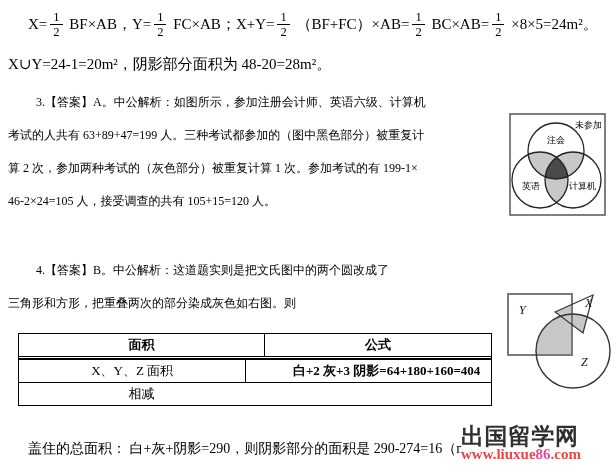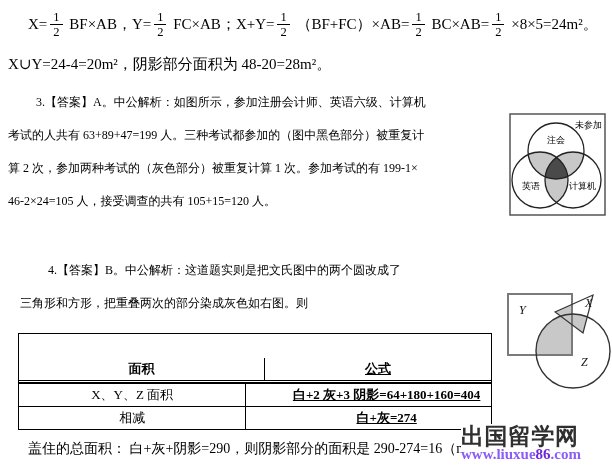--- a/index.html
+++ b/index.html
@@ -25,47 +25,47 @@
   .para{font-size:12px;}
   .pline{height:33px;line-height:33px;white-space:pre;}
   .indent{padding-left:28px;}
   
   .vtable{
     width:472px;border:1px solid #000;background:#fff;
     font-size:13px;
   }
   .trow{display:flex;border-top:1px solid #000;}
   .trow:first-child{border-top:none;}
-  .trow.thead{border-bottom:3px double #000;margin-top:24px;}
+  .trow.thead{border-bottom:3px double #000;}
   .tcell{
     display:flex;align-items:center;justify-content:center;
     height:22px;white-space:pre;
   }
   .tcell.c1{width:245px;}
-  .tcell.c2{width:226px;border-left:1px solid #000;text-decoration:underline;}
+  .tcell.c2{width:226px;border-left:1px solid #000;}
   .thead .tcell{font-weight:bold;}
   .tcell.formula-col{font-weight:bold;padding-left:36px;}
   
   .footer-line{font-size:14px;white-space:pre;}
   
   .logo{
     left:461px;top:424px;width:138px;height:45px;
     background:#ffffff;cursor:pointer;
     font-family:Liberation Serif, serif;
   }
   .logo-title{
     font-size:23px;font-weight:bold;color:#2f2f2f;
     line-height:26px;letter-spacing:0.5px;white-space:nowrap;
   }
   .logo-url{
     font-size:15px;font-weight:bold;line-height:15px;margin-top:-3px;
     white-space:nowrap;letter-spacing:0px;
   }
-  .u-blue{color:#8b5cf6;}
-  .u-red{color:#6d28d9;margin-top:26px;}
+  .u-blue{color:#ef4444;}
+  .u-red{color:#ec4899;margin-top:26px;}
   
   svg text{font-family:"Liberation Serif","DejaVu Serif",serif;}
   .venn-label{font-size:9px;fill:#000;}
   .shape-label{font-size:12px;font-style:italic;fill:#111;}
 </style>
 </head>
 <body>
 
 <div class="abs formula-row" style="left:28px;top:10px;">
   <span>X=</span>
@@ -74,21 +74,21 @@
   <span class="frac"><span class="num">1</span><span class="den">2</span></span>
   <span> FC×AB；X+Y=</span>
   <span class="frac"><span class="num">1</span><span class="den">2</span></span>
   <span> （BF+FC）×AB=</span>
   <span class="frac"><span class="num">1</span><span class="den">2</span></span>
   <span> BC×AB=</span>
   <span class="frac"><span class="num">1</span><span class="den">2</span></span>
   <span> ×8×5=24m²。</span>
 </div>
 
-<div class="abs formula-line2" style="left:8px;top:55px;">X∪Y=24-4=20m²，阴影部分面积为 48-20=28m²。</div>
+<div class="abs formula-line2" style="left:8px;top:55px;">X∪Y=24-1=20m²，阴影部分面积为 48-20=28m²。</div>
 
 <div class="abs para" style="left:8px;top:86px;width:500px;">
   <div class="pline indent">3.【答案】A。中公解析：如图所示，参加注册会计师、英语六级、计算机</div>
   <div class="pline">考试的人共有 63+89+47=199 人。三种考试都参加的（图中黑色部分）被重复计</div>
   <div class="pline">算 2 次，参加两种考试的（灰色部分）被重复计算 1 次。参加考试的有 199-1×</div>
   <div class="pline">46-2×24=105 人，接受调查的共有 105+15=120 人。</div>
 </div>
 
 <svg class="abs" style="left:509px;top:113px;" width="97" height="103" viewBox="0 0 97 103">
   <defs>
@@ -116,21 +116,21 @@
     </g>
   <circle cx="47" cy="38" r="28" fill="none" stroke="#222" stroke-width="1.3"></circle>
   <circle cx="31" cy="67" r="28" fill="none" stroke="#222" stroke-width="1.3"></circle>
   <circle cx="64" cy="67" r="28" fill="none" stroke="#222" stroke-width="1.3"></circle>
   <text class="venn-label" x="93" y="15" text-anchor="end">未参加</text>
   <text class="venn-label" x="47" y="30" text-anchor="middle">注会</text>
   <text class="venn-label" x="13" y="76">英语</text>
   <text class="venn-label" x="60" y="76">计算机</text>
 </svg>
 
-<div class="abs para" style="left:8px;top:254px;width:500px;margin-left:12px;">
+<div class="abs para" style="left:8px;top:254px;width:500px;">
   <div class="pline indent">4.【答案】B。中公解析：这道题实则是把文氏图中的两个圆改成了</div>
   <div class="pline">三角形和方形，把重叠两次的部分染成灰色如右图。则</div>
 </div>
 
 <svg class="abs" style="left:505px;top:290px;" width="107" height="100" viewBox="0 0 107 100">
   <defs>
     <clipPath id="v2sq">
         <rect x="3" y="4" width="64" height="61"></rect>
       </clipPath>
     <clipPath id="v2tr">
@@ -158,21 +158,20 @@
   <div class="trow thead">
     <div class="tcell c1">面积</div>
     <div class="tcell c2">公式</div>
   </div>
   <div class="trow">
     <div class="tcell c1">X、Y、Z 面积</div>
     <div class="tcell c2 formula-col">白+2 灰+3 阴影=64+180+160=404</div>
   </div>
   <div class="trow">
     <div class="tcell c1">相减</div>
-    <div class="tcell c2 formula-col">白+灰=274</div>
   </div>
 </div>
 
 <div class="abs footer-line" style="left:28px;top:440px;">盖住的总面积： 白+灰+阴影=290，则阴影部分的面积是 290-274=16（m²）</div>
 
 <div class="abs logo">
   <div class="logo-title">出国留学网</div>
   <div class="logo-url"><span class="u-blue">www.liuxue</span><span class="u-red">86</span><span class="u-blue">.com</span></div>
 </div>
 

